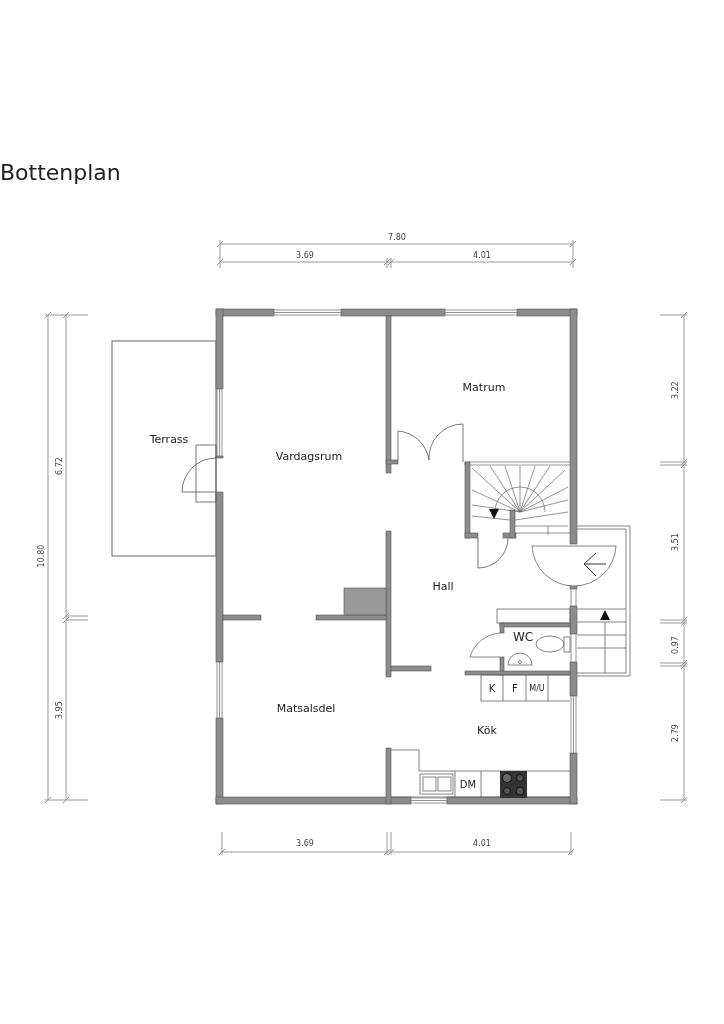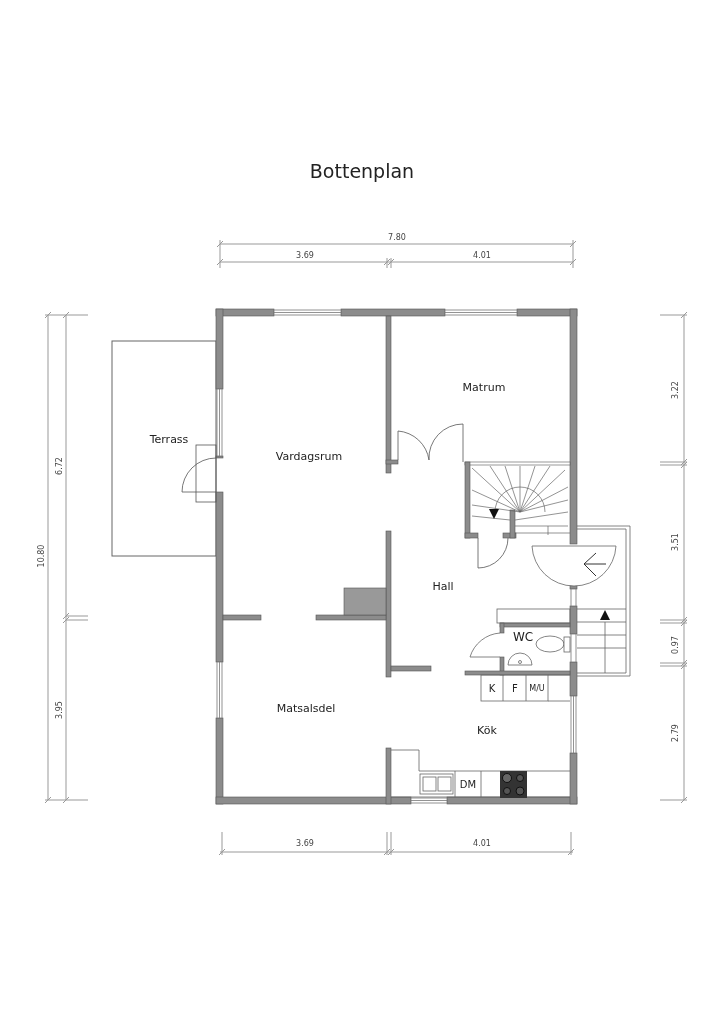--- a/index.html
+++ b/index.html
@@ -1,19 +1,19 @@
 <!DOCTYPE html>
 <html><head>
 <meta charset="utf-8">
 <style>
   html, body { margin: 0; padding: 0; background: #ffffff; }
   body { width: 724px; height: 1024px; position: relative; overflow: hidden;
          font-family: "DejaVu Sans", sans-serif; }
-  #plan-title { position: absolute; left: 0; width: 724px; top: 160px; text-align: center;
-                font-size: 19px; color: #222; font-family: "DejaVu Sans", sans-serif; }
+  #plan-title { position: absolute; left: 0; width: 724px; top: 160px; 
+                font-size: 22px; color: #222; font-family: "DejaVu Sans", sans-serif; }
   svg text { font-family: "DejaVu Sans", sans-serif; fill: #222; }
   .dim text { font-size: 8px; fill: #444; }
   .room-label { font-size: 11px; }
 </style>
 </head>
 <body>
 
 <div id="plan-title">Bottenplan</div>
 
 <svg width="724" height="1024" viewBox="0 0 724 1024" style="position:absolute;left:0;top:0">

